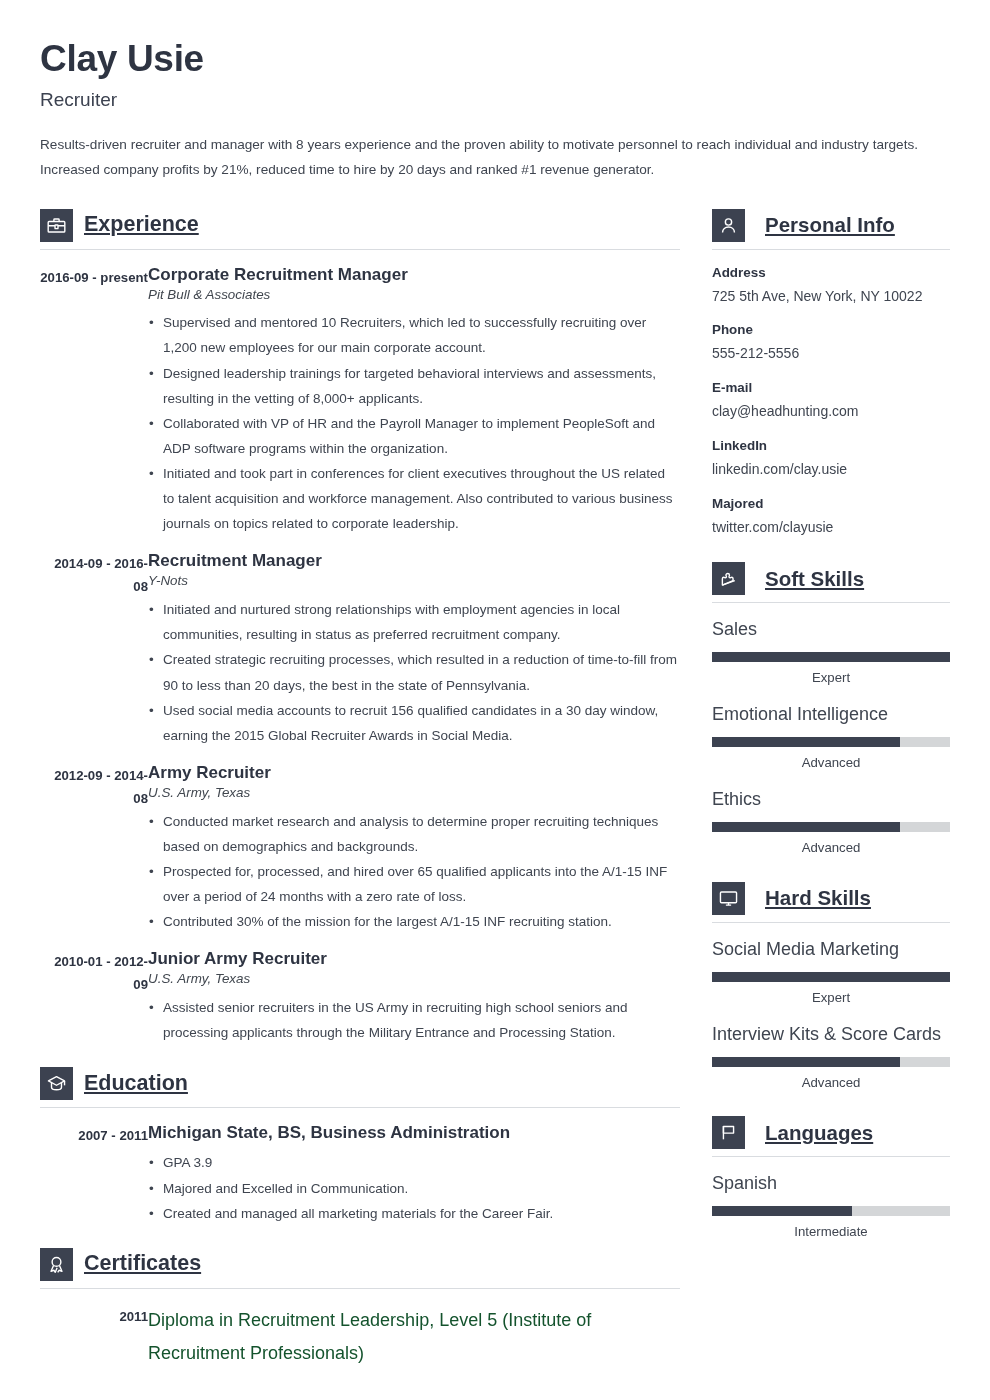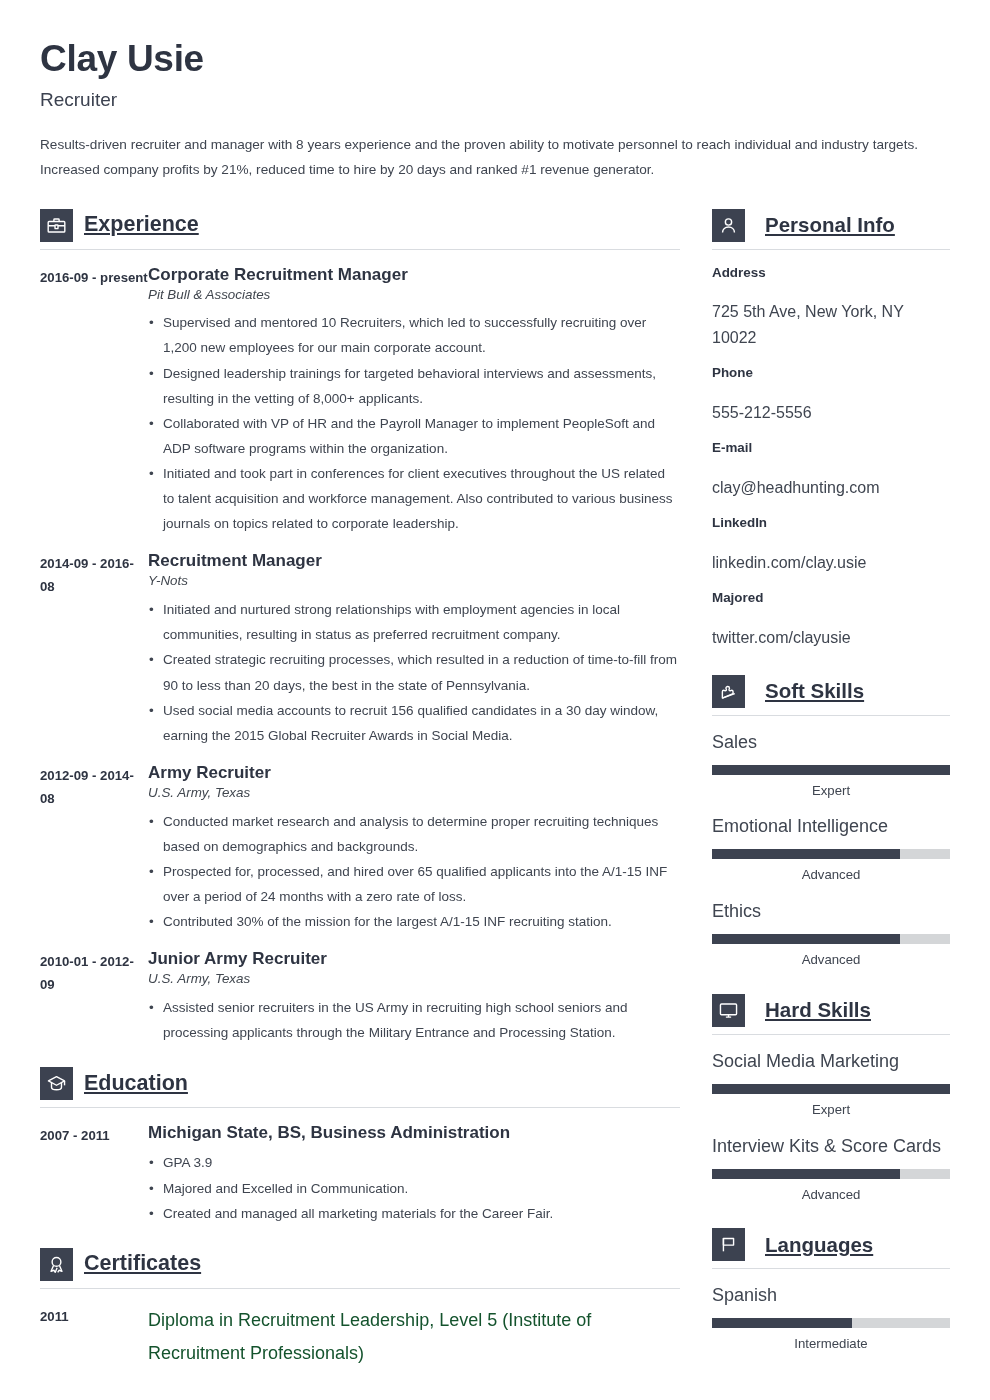--- a/index.html
+++ b/index.html
@@ -81,20 +81,21 @@
 
   
   .entry { display: flex; margin-top: 14px; }
   .entry-date {
     width: 108px; flex: none;
     font-size: 13.2px;
     font-weight: bold;
     color: #2e3442;
     line-height: 1.75;
     padding-top: 2px;
+    text-align: right;
   }
   .entry-body { flex: 1; }
   .entry-role {
     font-size: 17px;
     font-weight: bold;
     color: #2e3442;
     line-height: 1.3;
   }
   .entry-org {
     font-size: 13.4px;
@@ -123,24 +124,24 @@
 
   
   .info-item { margin-top: 13px; }
   .info-label {
     font-size: 13.4px;
     font-weight: bold;
     color: #2e3442;
     line-height: 1.5;
   }
   .info-value {
-    font-size: 16px;
+    font-size: 14px;
     color: #3f4550;
     line-height: 1.62;
-    margin-top: 16px;
+    margin-top: 2px;
   }
 
   
   .skill { margin-top: 13px; }
   .skill-name {
     font-size: 18px;
     color: #3f4550;
     line-height: 1.5;
   }
   .bar-track {

